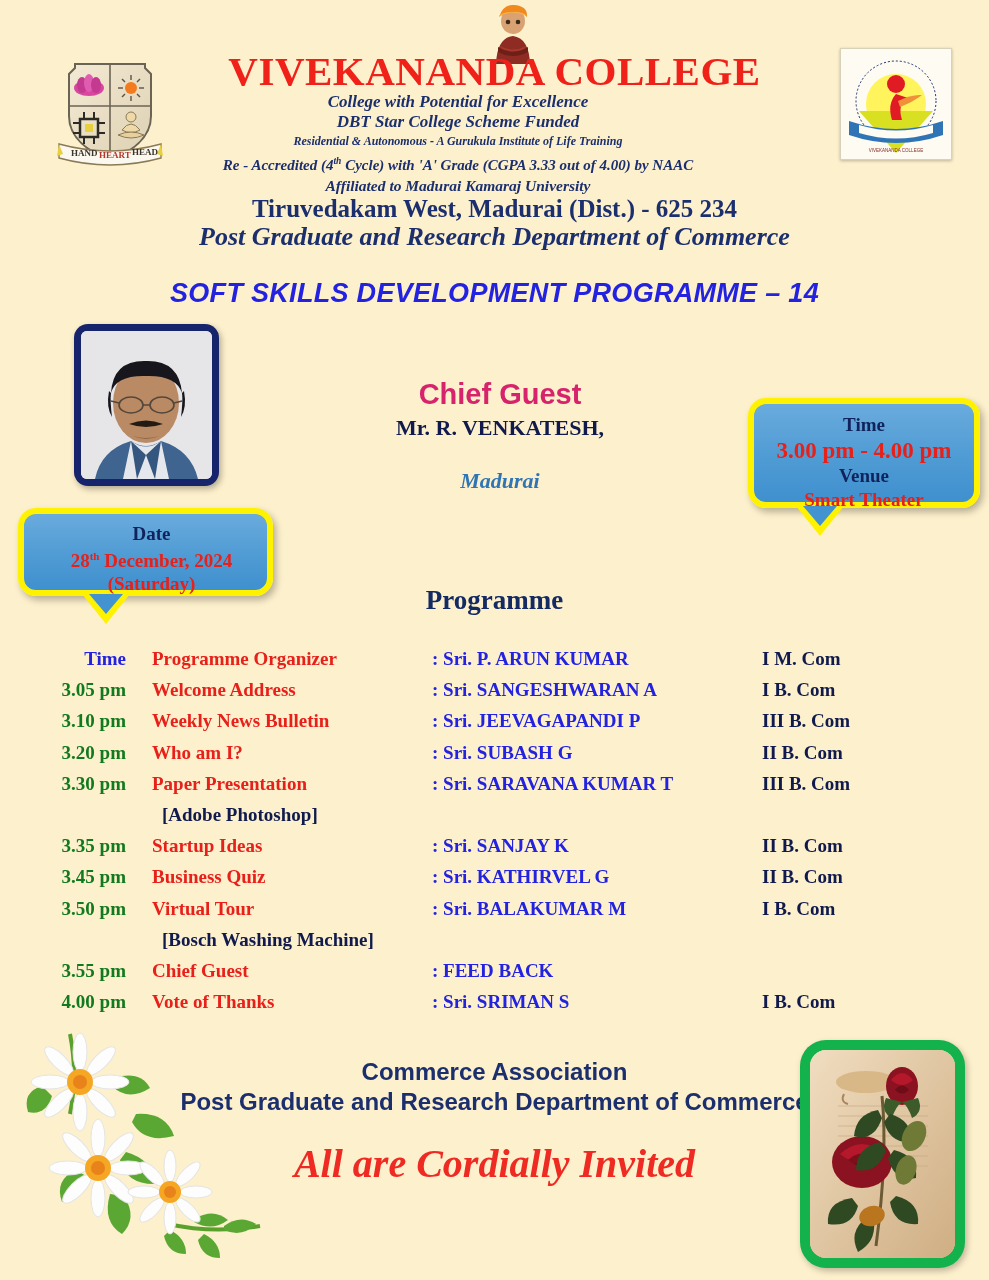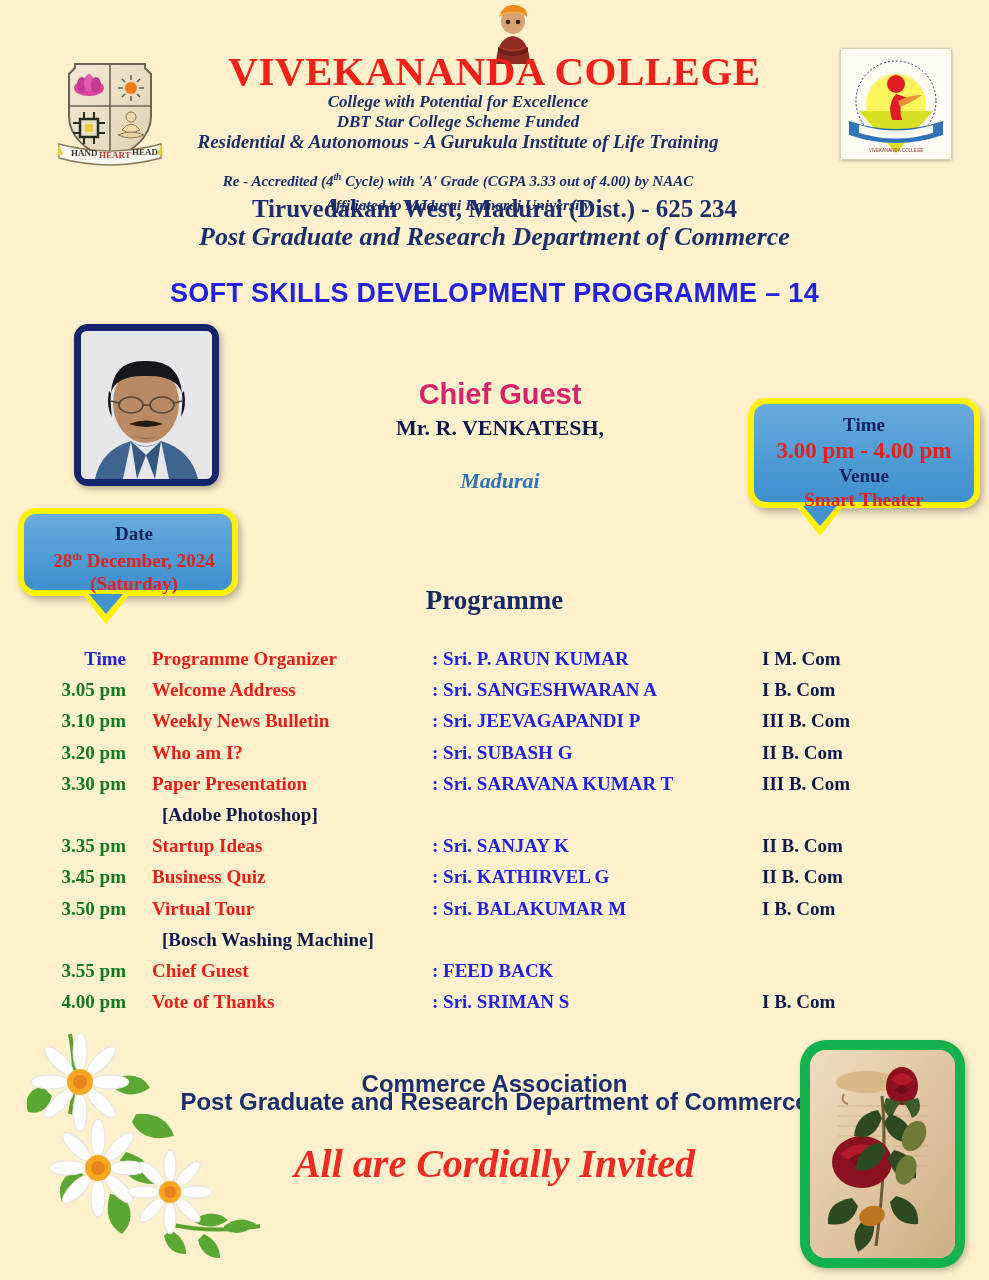--- a/index.html
+++ b/index.html
@@ -26,40 +26,41 @@
     font-family:"Liberation Serif", serif; font-weight:bold;
     font-size:41px; letter-spacing:.5px; color:#ef2119;
   }
   .sub-block {
     position:absolute; top:92px; left:0; width:916px; text-align:center;
     color:#1b2f6e; font-weight:bold; font-style:italic;
     font-family:"Liberation Serif", serif;
   }
   .sub-block .l1 { font-size:17px; line-height:20px; }
   .sub-block .l2 { font-size:17px; line-height:20px; }
-  .sub-block .l3 { font-size:19px; line-height:19px; }
-  .sub-block .l4 { font-size:15px; line-height:28px;margin-top:12px; }
+  .sub-block .l3 { font-size:12px; line-height:19px; }
+  .sub-block .l4 { font-size:15px; line-height:21px; }
   .sub-block .l5 { font-size:15.5px; line-height:19px; }
   .sub-block .l6 { font-size:15px; line-height:19px; }
   .sub-block sup { font-size:9.5px; vertical-align:super; }
 
   .addr {
     position:absolute; top:195px; left:0; width:989px; text-align:center;
     color:#1b2f6e; font-weight:bold; font-size:25px;
     font-family:"Liberation Serif", serif;
   }
   .dept-head {
     position:absolute; top:222px; left:0; width:989px; text-align:center;
     color:#1b2f6e; font-weight:bold; font-style:italic; font-size:26px;
     font-family:"Liberation Serif", serif;
   }
   .prog-title {
     position:absolute; top:278px; left:0; width:989px; text-align:center;
     color:#2222e0; font-weight:bold; font-size:27px; letter-spacing:.3px;
     font-family:"Liberation Sans", sans-serif;
+    font-style:italic;
   }
 
   
   .photo-frame {
     position:absolute; left:74px; top:324px; width:145px; height:162px;
     background:#16246b; border-radius:14px; padding:7px;
     box-shadow:2px 3px 6px rgba(0,0,0,.3);
   }
   .photo-inner { width:100%; height:100%; border-radius:6px; overflow:hidden; position:relative;
                  background:#e8e8ea; }
@@ -106,21 +107,21 @@
   }
   .b-label { color:#10235c; font-weight:bold; font-family:"Liberation Serif", serif; }
   .b-value { color:#e8201a; font-weight:bold; font-family:"Liberation Serif", serif; }
 
   #bubble-time { left:748px; top:398px; width:232px; height:110px; padding-top:9px; }
   #bubble-time .b-label { font-size:19px; line-height:24px; }
   #bubble-time .b-value { font-size:23px; line-height:27px; }
   #bubble-time .b-value.small { font-size:19px; line-height:24px; }
   #bubble-time .tail { left:42px; }
 
-  #bubble-date { left:18px; top:508px; width:220px; height:88px; padding-top:8px;padding-left:12px; }
+  #bubble-date { left:18px; top:508px; width:255px; height:88px; padding-top:8px;padding-left:12px; }
   #bubble-date .b-label { font-size:19px; line-height:23px; }
   #bubble-date .b-value { font-size:19px; line-height:23px; }
   #bubble-date .b-value sup { font-size:11px; vertical-align:super; }
   #bubble-date .tail { left:58px; }
 
   
   .prog-head {
     position:absolute; top:585px; left:0; width:989px; text-align:center;
     color:#142a63; font-weight:bold; font-size:27px;
     font-family:"Liberation Serif", serif;
@@ -137,21 +138,20 @@
   .c-name { width:330px; color:#2222e0; font-weight:bold; font-size:19px; }
   .c-cls  { text-align:left; color:#101a4d; font-weight:bold; font-size:19px; }
   .row-head .c-time { color:#2222e0; }
   .c-act.bracket { color:#101a4d; padding-left:10px !important; }
 
   
   .footer1 {
     position:absolute; top:1058px; left:0; width:989px; text-align:center;
     color:#1b2f6e; font-weight:bold; font-size:24px;
     font-family:"Liberation Sans", sans-serif;
-    margin-top:12px;
   }
   .footer2 {
     position:absolute; top:1088px; left:0; width:989px; text-align:center;
     color:#1b2f6e; font-weight:bold; font-size:24px;
     font-family:"Liberation Sans", sans-serif;
   }
   .invited {
     position:absolute; top:1140px; left:0; width:989px; text-align:center;
     color:#ee2a22; font-weight:bold; font-style:italic; font-size:40px;
     font-family:"Liberation Serif", serif;

